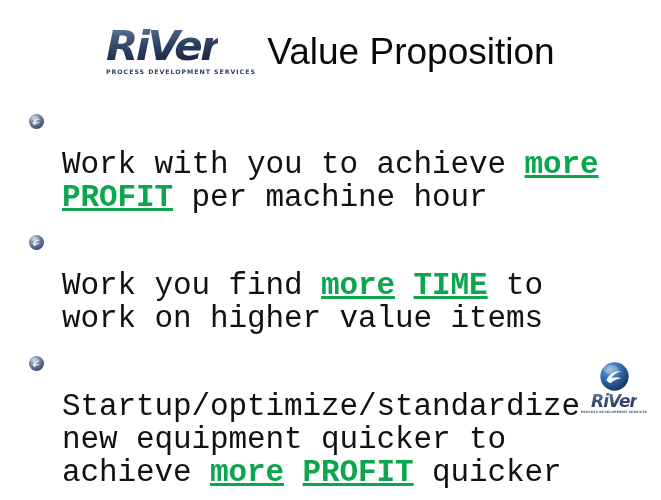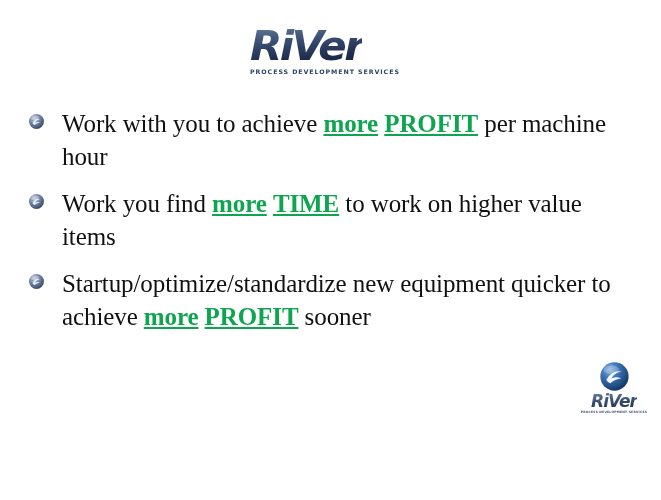--- a/index.html
+++ b/index.html
@@ -105,25 +105,26 @@
     position: relative;
   }
 
   .bullet-marker svg {
     display: block;
     width: 17px;
     height: 17px;
   }
 
   .bullet-text {
-    font-family: Liberation Serif, serif;
-    font-size: 25px;
+    font-family: Liberation Mono, monospace;
+    font-size: 31px;
     line-height: 33px;
     color: #111111;
     letter-spacing: -0.1px;
+    margin-top: 41px;
   }
 
   .hl {
     color: #0da54e;
     font-weight: bold;
     text-decoration: underline;
     text-underline-offset: 2px;
   }
 
   
@@ -174,20 +175,21 @@
 
 <div class="slide">
 
   <div class="header">
 
     <div class="brand-lockup">
       <div class="brand-wordmark">RiVer</div>
       <div class="brand-tagline">PROCESS DEVELOPMENT SERVICES</div>
     </div>
 
+    <div class="slide-title">Value Proposition</div>
   </div>
 
   <div class="bullets">
 
     <div class="bullet-row">
       <span class="bullet-marker">
         <svg viewBox="0 0 34 34">
           <defs>
             <radialGradient id="bg1" cx="36%" cy="28%" r="72%">
               <stop offset="0%" stop-color="#c3cddc"></stop>
@@ -234,21 +236,21 @@
               <stop offset="42%" stop-color="#7f90ad"></stop>
               <stop offset="100%" stop-color="#3c4c69"></stop>
             </radialGradient>
           </defs>
           <circle cx="17" cy="17" r="15" fill="url(#bg3)"></circle>
           <path d="M9 20 Q15 10 24 12 Q17 13 14 19 Q19 17 24 19 Q17 20 13 24 Q10 23 9 20 Z" fill="#eef2f7" opacity="0.92"></path>
           <ellipse cx="14" cy="10" rx="8" ry="4.5" fill="#ffffff" opacity="0.2"></ellipse>
         </svg>
       </span>
       <span class="bullet-text">
-        <span>Startup/optimize/standardize new equipment quicker to achieve </span><span class="hl">more</span><span> </span><span class="hl">PROFIT</span><span> sooner</span>
+        <span>Startup/optimize/standardize new equipment quicker to achieve </span><span class="hl">more</span><span> </span><span class="hl">PROFIT</span><span> quicker</span>
       </span>
     </div>
 
   </div>
 
   <div class="footer-logo">
     <span class="footer-mark">
       <svg viewBox="0 0 34 34">
         <defs>
           <radialGradient id="fg1" cx="34%" cy="26%" r="74%">

